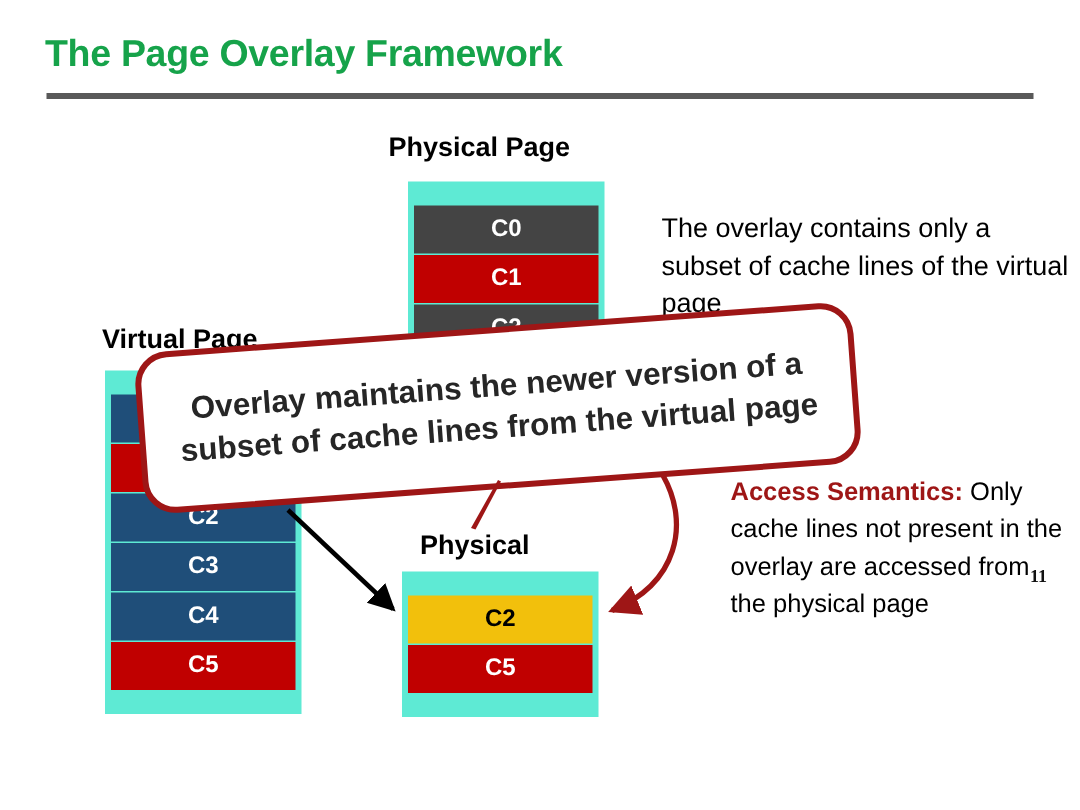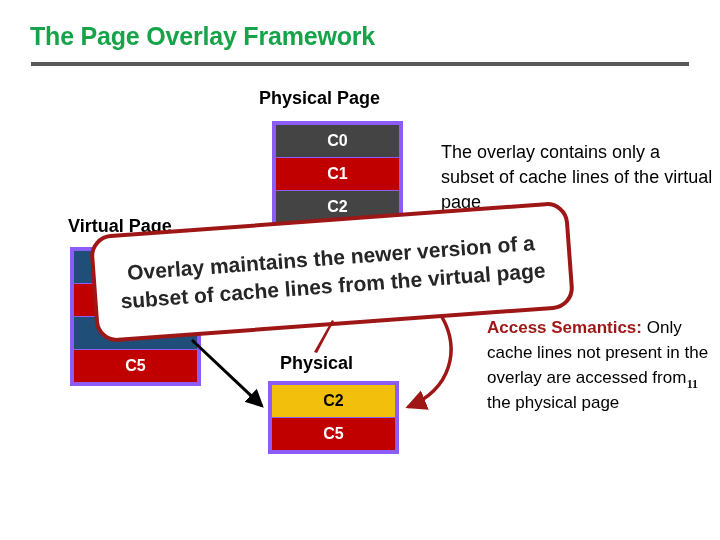--- a/index.html
+++ b/index.html
@@ -48,22 +48,22 @@
     color: #000000;
     white-space: nowrap;
   }
   #physical-page-label { left: 259px; top: 88px; }
   #virtual-page-label  { left: 68px;  top: 216px; }
   #overlay-label       { left: 280px; top: 353px; }
 
   
   .stack {
     position: absolute;
-    background: #8b5cf6;
-    padding: 4px 4px;
+    background: #5eead4;
+    padding: 16px 4px;
     box-sizing: border-box;
   }
   .cline {
     width: 100%;
     height: 32px;
     box-sizing: border-box;
     display: flex;
     align-items: center;
     justify-content: center;
     font-size: 16px;
@@ -182,20 +182,22 @@
     <div class="cline c-gray">C0</div>
     <div class="cline c-red">C1</div>
     <div class="cline c-gray">C2</div>
   </div>
 
   <div class="col-heading" id="virtual-page-label">Virtual Page</div>
   <div class="stack" id="virtual-stack">
     <div class="cline c-blue">C0</div>
     <div class="cline c-red">C1</div>
     <div class="cline c-blue">C2</div>
+    <div class="cline c-blue">C3</div>
+    <div class="cline c-blue">C4</div>
     <div class="cline c-red">C5</div>
   </div>
 
   <div class="col-heading" id="overlay-label">Physical</div>
   <div class="stack" id="overlay-stack">
     <div class="cline c-yellow">C2</div>
     <div class="cline c-red">C5</div>
   </div>
 
   <div id="access-semantics">

